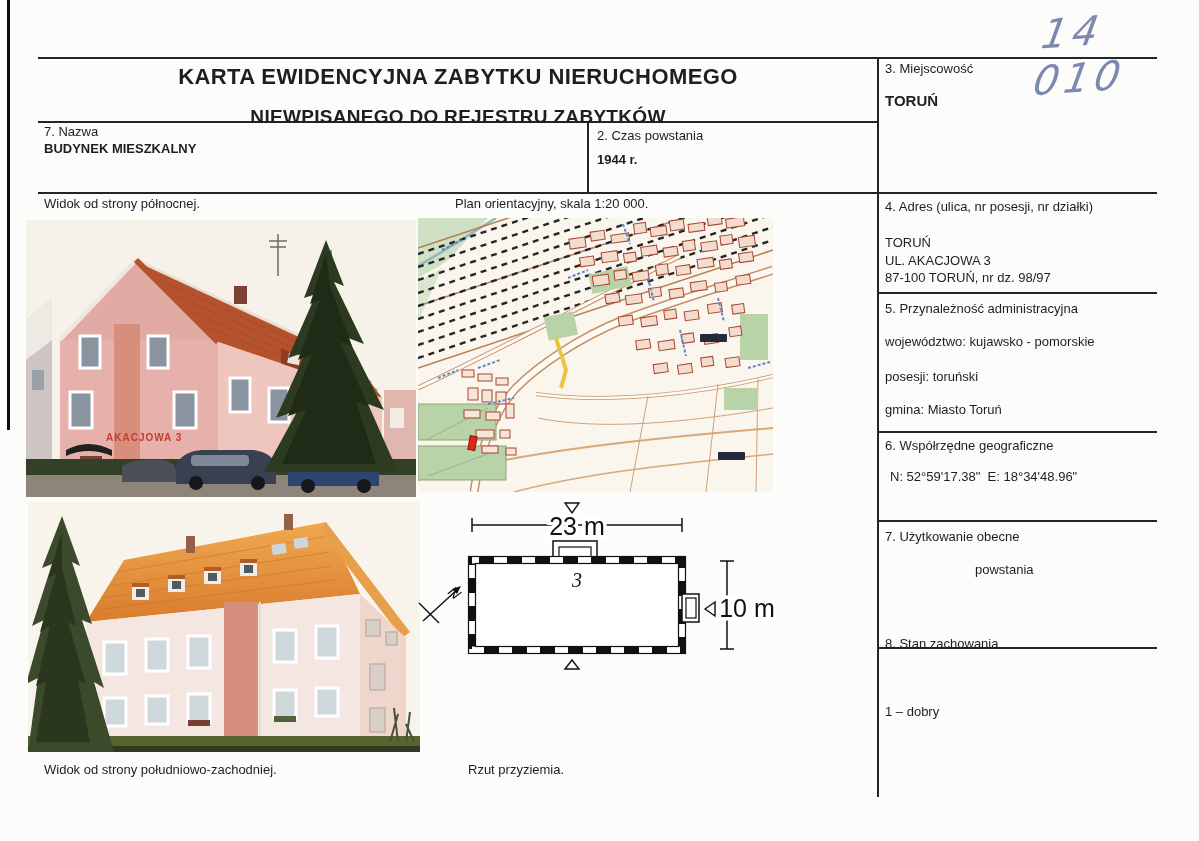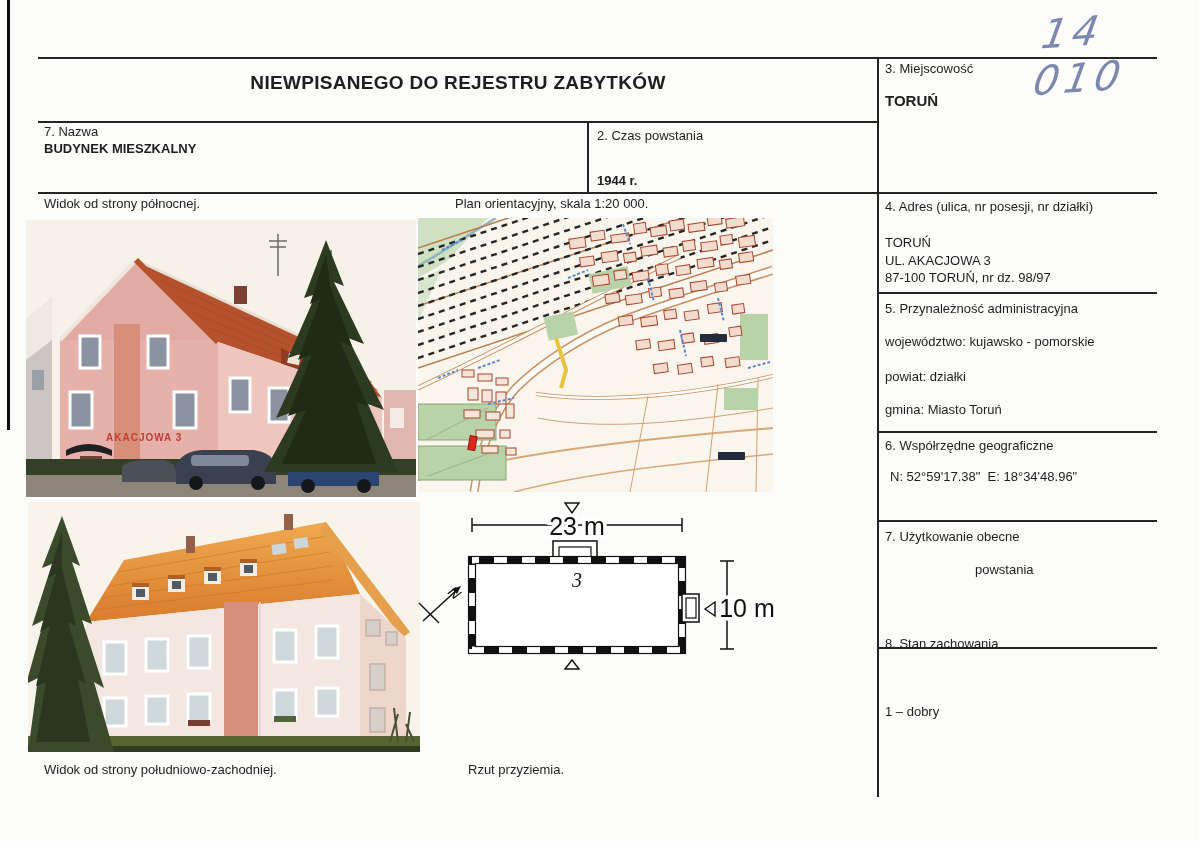--- a/index.html
+++ b/index.html
@@ -7,21 +7,21 @@
   body{position:relative;background:#fcfcfa;font-family:"Liberation Sans",sans-serif;color:#1e1e1e;overflow:hidden}
   .abs{position:absolute}
   .hline{position:absolute;height:2px;background:#242424}
   .vline{position:absolute;width:2px;background:#242424}
   .scanbar{position:absolute;left:7px;top:0;width:3px;height:430px;background:#0c0c0c}
   .t14{font-size:13px;line-height:1.2}
   .t15{font-size:15px;line-height:1.2}
   .b{font-weight:bold}
   .titlebox{position:absolute;left:38px;top:64px;width:840px;text-align:center}
   .title1{font-size:22px;font-weight:bold;letter-spacing:.4px}
-  .title2{font-size:19px;font-weight:bold;letter-spacing:.3px;margin-top:8px}
+  .title2{font-size:19px;font-weight:bold;letter-spacing:.3px;margin-top:16px}
   .handwrite{position:absolute;left:1038px;top:6px;font-size:40px;font-style:italic;
     color:#7d88ae;letter-spacing:5px;transform:rotate(-4deg) skewX(-14deg);
     font-family:"DejaVu Sans",sans-serif}
   .addr{line-height:17.5px}
   .coords{white-space:pre}
   svg{display:block}
 </style>
 </head>
 <body>
 
@@ -33,44 +33,45 @@
 <div class="hline" style="left:38px;top:121px;width:840px"></div>
 <div class="hline" style="left:38px;top:192px;width:1119px"></div>
 <div class="hline" style="left:878px;top:292px;width:279px"></div>
 <div class="hline" style="left:878px;top:431px;width:279px"></div>
 <div class="hline" style="left:878px;top:520px;width:279px"></div>
 <div class="hline" style="left:878px;top:647px;width:279px"></div>
 <div class="vline" style="left:587px;top:121px;height:73px"></div>
 <div class="vline" style="left:877px;top:57px;height:740px"></div>
 
 <div class="titlebox">
+  <div class="title1">KARTA EWIDENCYJNA ZABYTKU NIERUCHOMEGO</div>
   <div class="title2">NIEWPISANEGO DO REJESTRU ZABYTKÓW</div>
 </div>
 
 <div class="abs t14" style="left:44px;top:124px">7. Nazwa</div>
 <div class="abs t14 b" style="left:44px;top:141px">BUDYNEK MIESZKALNY</div>
 <div class="abs t14" style="left:597px;top:128px">2. Czas powstania</div>
-<div class="abs t14 b" style="left:597px;top:173px">1944 r.</div>
+<div class="abs t14 b" style="left:597px;top:152px">1944 r.</div>
 
 <div class="abs t14" style="left:885px;top:61px">3. Miejscowość</div>
 <div class="abs t15 b" style="left:885px;top:92px">TORUŃ</div>
 
 <div class="abs t14" style="left:44px;top:196px">Widok od strony północnej.</div>
 <div class="abs t14" style="left:455px;top:196px">Plan orientacyjny, skala 1:20 000.</div>
 
 <div class="abs t14" style="left:885px;top:199px">4. Adres (ulica, nr posesji, nr działki)</div>
 <div class="abs t14 addr" style="left:885px;top:234px">
   <div>TORUŃ</div>
   <div>UL. AKACJOWA 3</div>
   <div>87-100 TORUŃ, nr dz. 98/97</div>
 </div>
 
 <div class="abs t14" style="left:885px;top:301px">5. Przynależność administracyjna</div>
 <div class="abs t14" style="left:885px;top:334px">województwo: kujawsko - pomorskie</div>
-<div class="abs t14" style="left:885px;top:369px">powiat: działki</div>
+<div class="abs t14" style="left:885px;top:369px">posesji: toruński</div>
 <div class="abs t14" style="left:885px;top:402px">gmina: Miasto Toruń</div>
 
 <div class="abs t14" style="left:885px;top:438px">6. Współrzędne geograficzne</div>
 <div class="abs t14 coords" style="left:890px;top:469px">N: 52°59'17.38"  E: 18°34'48.96"</div>
 
 <div class="abs t14" style="left:885px;top:529px">7. Użytkowanie obecne</div>
 <div class="abs t14" style="left:975px;top:562px">powstania</div>
 
 <div class="abs t14" style="left:885px;top:636px">8. Stan zachowania</div>
 <div class="abs t14" style="left:885px;top:704px">1 – dobry</div>

